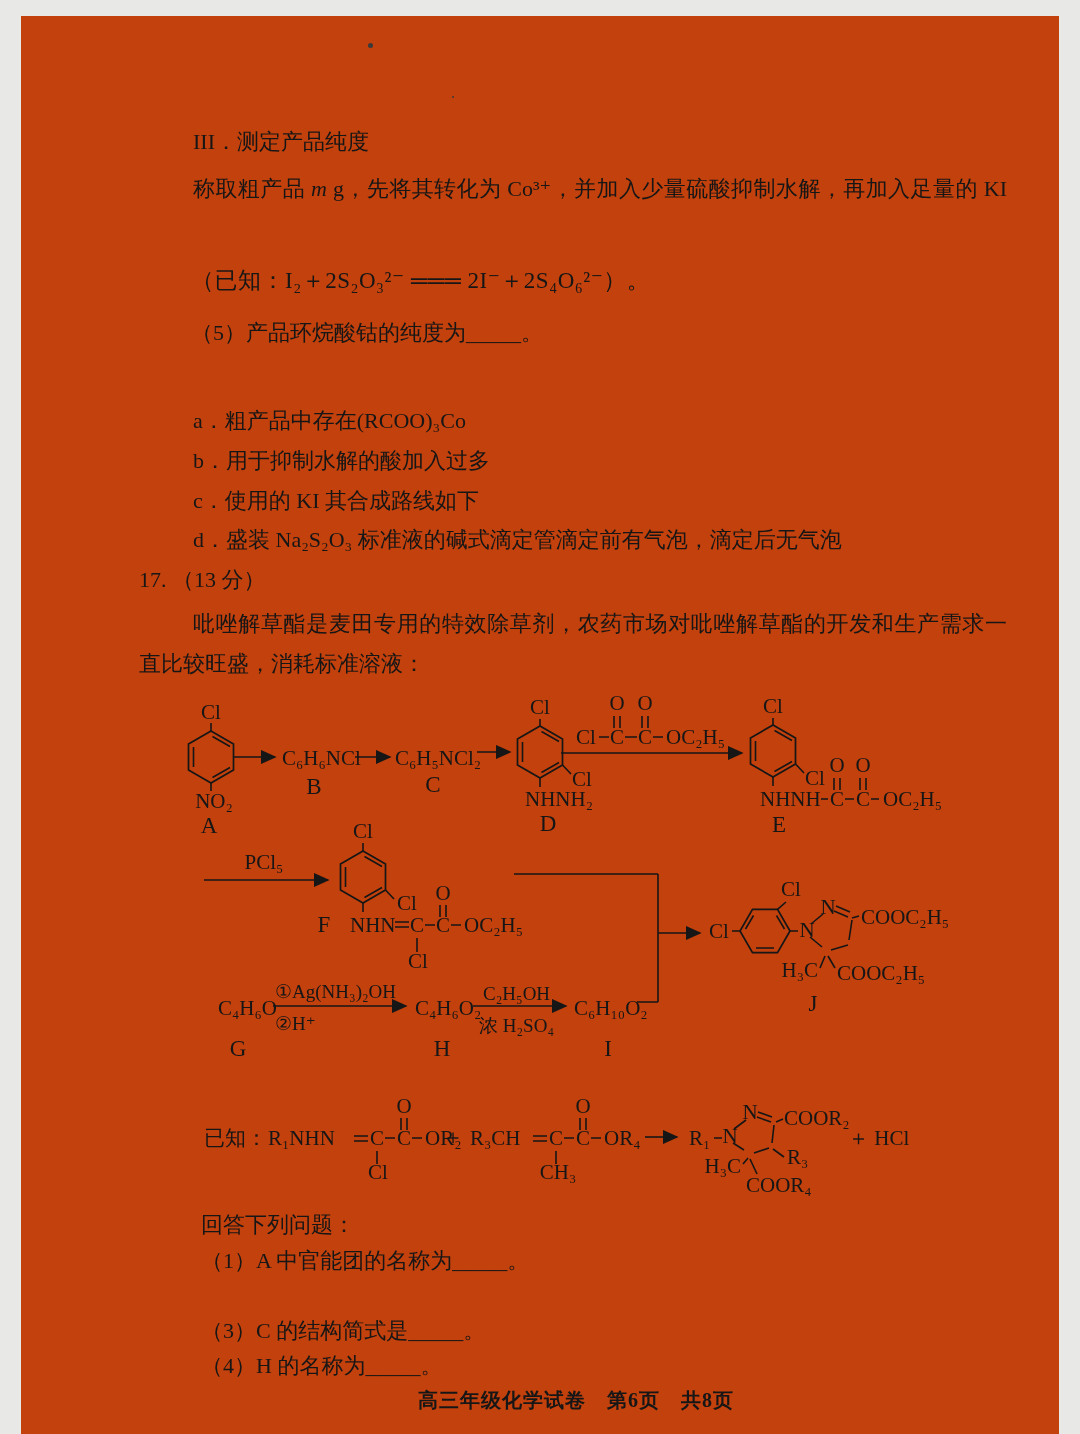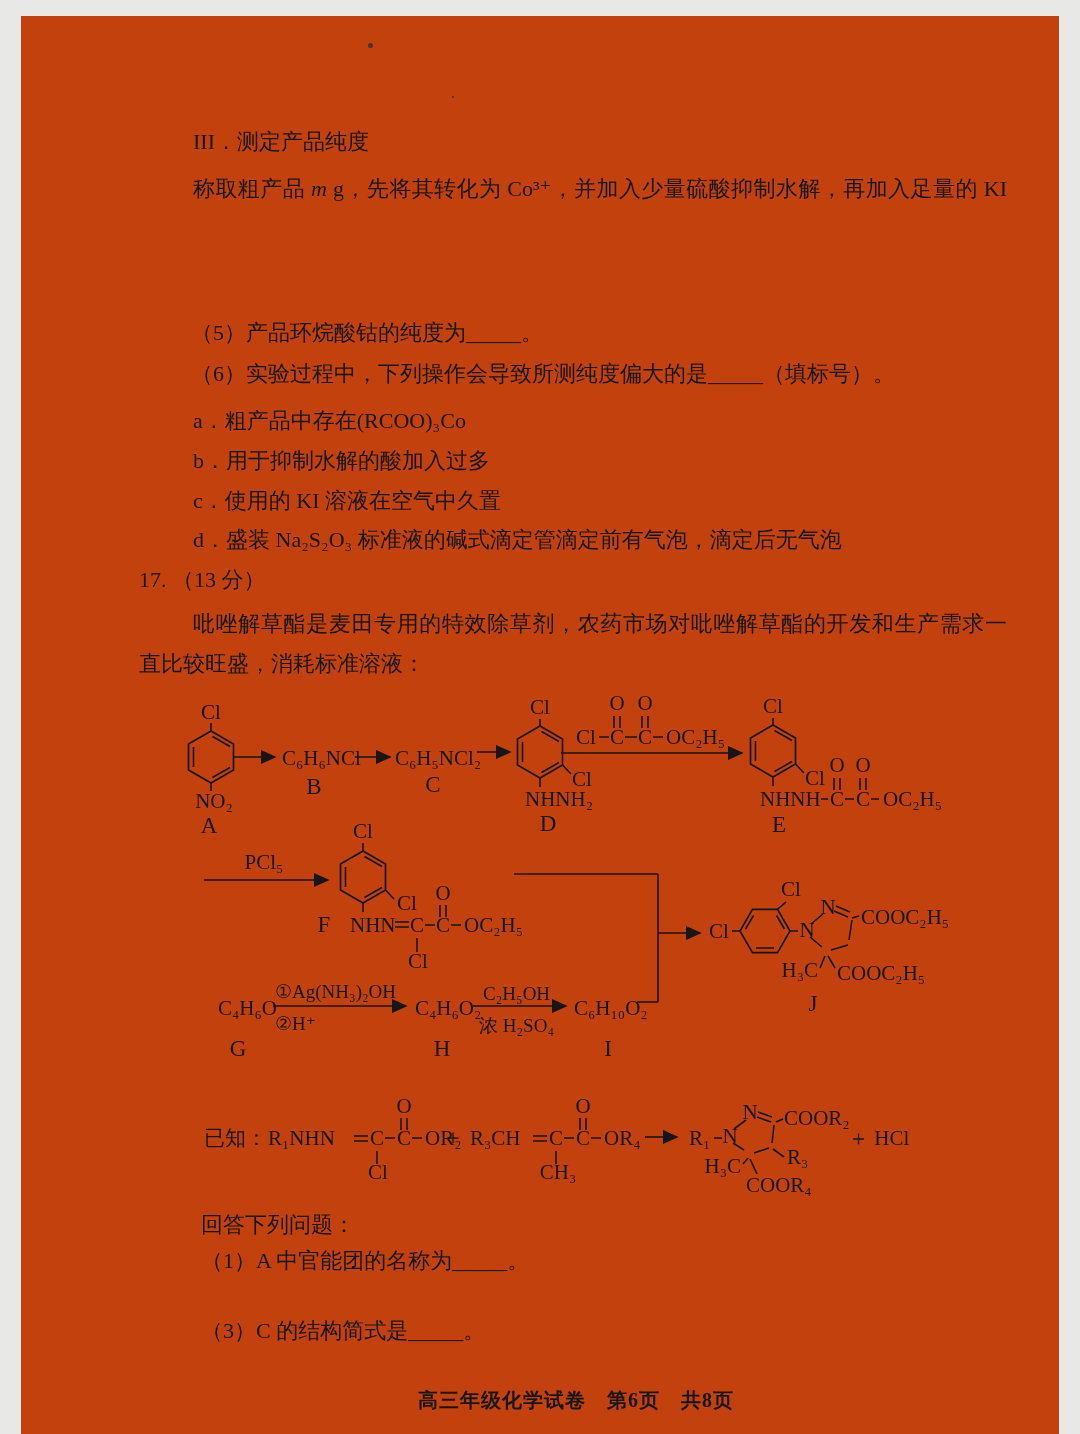--- a/index.html
+++ b/index.html
@@ -29,26 +29,26 @@
 <div class="page">
 
   <div class="speck" style="left:347px;top:27px;width:5px;height:5px"></div>
   <div class="speck" style="left:431px;top:80px;width:2px;height:2px"></div>
 
   <div class="t" style="left:172px;top:112px">III．测定产品纯度</div>
 
   <div class="t just" style="left:172px;top:159px;width:814px"><span>称取粗产品 </span><span class="it">m</span><span> g，先将其转化为 Co³⁺，并加入少量硫酸抑制水解，再加入足量的 KI</span></div>
 
 
+  <div class="t eq" style="left:170px;top:250px">（已知：I₂＋2S₂O₃²⁻ ═══ 2I⁻＋2S₄O₆²⁻）。</div>
 
   <div class="t" style="left:170px;top:303px">（5）产品环烷酸钴的纯度为_____。</div>
-  <div class="t" style="left:170px;top:344px">（6）实验过程中，下列操作会导致所测纯度偏大的是_____（填标号）。</div>
   <div class="t" style="left:172px;top:391px">a．粗产品中存在(RCOO)₃Co</div>
   <div class="t" style="left:172px;top:431px">b．用于抑制水解的酸加入过多</div>
-  <div class="t" style="left:172px;top:471px">c．使用的 KI 溶液在空气中久置</div>
+  <div class="t" style="left:172px;top:471px">c．使用的 KI 其合成路线如下</div>
   <div class="t" style="left:172px;top:510px">d．盛装 Na₂S₂O₃ 标准液的碱式滴定管滴定前有气泡，滴定后无气泡</div>
 
   <div class="t" style="left:118px;top:550px">17. （13 分）</div>
   <div class="t just" style="left:172px;top:594px;width:814px">吡唑解草酯是麦田专用的特效除草剂，农药市场对吡唑解草酯的开发和生产需求一</div>
   <div class="t" style="left:118px;top:634px">直比较旺盛，消耗标准溶液：</div>
 
   <svg width="1080" height="530" viewBox="0 660 1080 530">
     <defs>
       <marker id="ah" markerWidth="11" markerHeight="9" refX="9" refY="4.5" orient="auto">
         <path d="M0,0 L10,4.5 L0,9 z" fill="#161616"></path>
@@ -201,15 +201,16 @@
     <text class="ct" text-anchor="start" x="763" y="1109">COOR₂</text>
     <text class="ct" text-anchor="start" x="766" y="1148">R₃</text>
     <text class="ct" text-anchor="end" x="720" y="1157">H₃C</text>
     <text class="ct" text-anchor="start" x="725" y="1176">COOR₄</text>
     <text class="ct" text-anchor="start" x="827" y="1129">＋ HCl</text>
   </svg>
 
   <div class="t" style="left:180px;top:1195px">回答下列问题：</div>
   <div class="t" style="left:180px;top:1231px">（1）A 中官能团的名称为_____。</div>
   <div class="t" style="left:180px;top:1301px">（3）C 的结构简式是_____。</div>
+  <div class="t" style="left:180px;top:1336px">（4）H 的名称为_____。</div>
 
   <div class="t footer" style="left:0;top:1371px;width:1080px;padding-left:30px;box-sizing:border-box">高三年级化学试卷　第6页　共8页</div>
 </div>
 
 </body></html>

